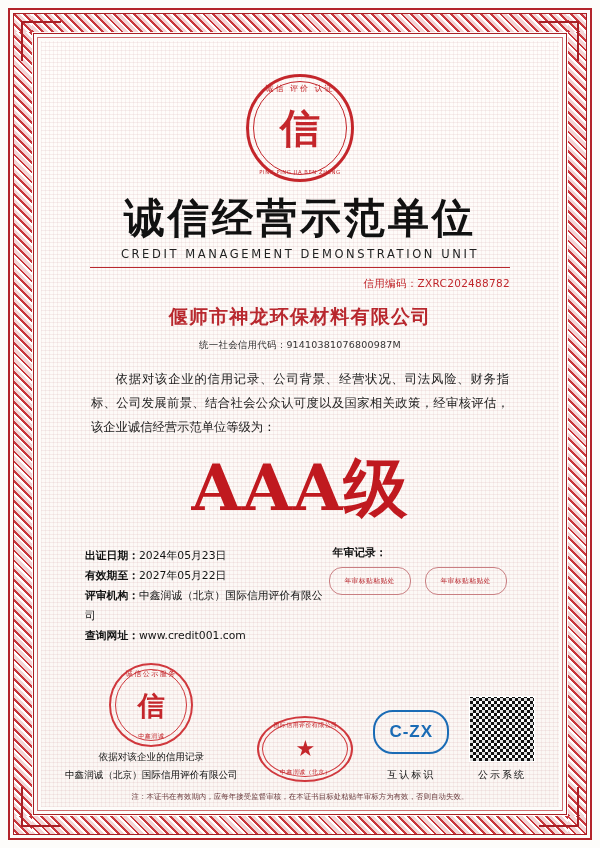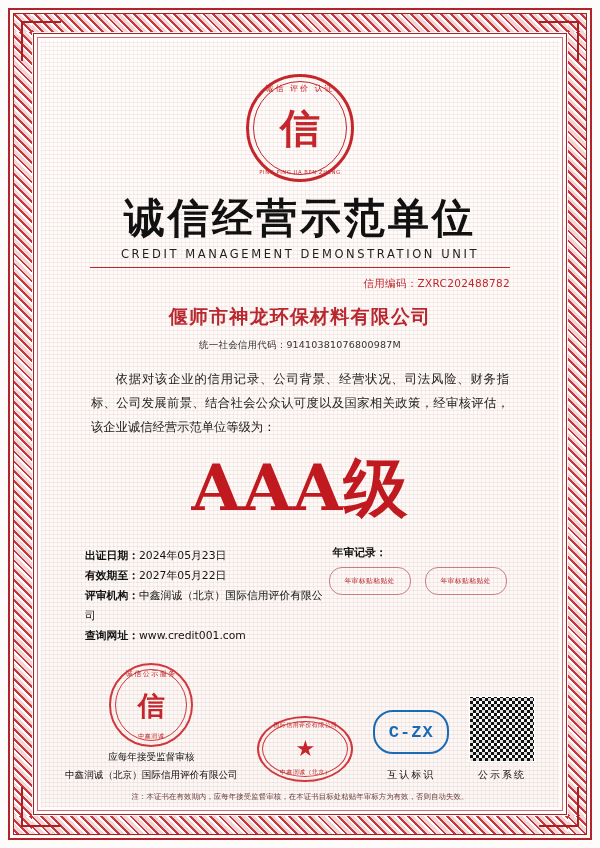--- a/index.html
+++ b/index.html
@@ -348,21 +348,21 @@
     color: #111;
     line-height: 1.5;
     white-space: nowrap;
   }
 
   .mark-logo {
     width: 72px; height: 40px;
     border: 2px solid #1a6bb5;
     border-radius: 20px;
     color: #1a6bb5;
-    font-family: Liberation Mono, monospace;
+    font-family: Liberation Sans, sans-serif;
     font-size: 17px;
     font-weight: bold;
     display: flex;
     align-items: center;
     justify-content: center;
     letter-spacing: 1px;
     margin: 0 auto;
   }
   .mark-caption {
     margin-top: 14px;
@@ -470,21 +470,21 @@
     <div class="footer">
 
       <div class="seal-col">
         <div class="round-seal">
           <div class="ring"></div>
           <div class="ring2"></div>
           <div class="arc-top">诚信公示服务</div>
           <div class="core">信</div>
           <div class="arc-bottom">中鑫润诚</div>
         </div>
-        <div class="seal-caption">应每年接受监督审核</div>
+        <div class="seal-caption">依据对该企业的信用记录</div>
         <div class="seal-caption">中鑫润诚（北京）国际信用评价有限公司</div>
       </div>
 
       <div class="seal-col">
         <div class="oval-seal">
           <div class="ring"></div>
           <div class="ring2"></div>
           <div class="arc-top">国际信用评价有限公司</div>
           <div class="star">★</div>
           <div class="arc-bottom">中鑫润诚（北京）</div>

